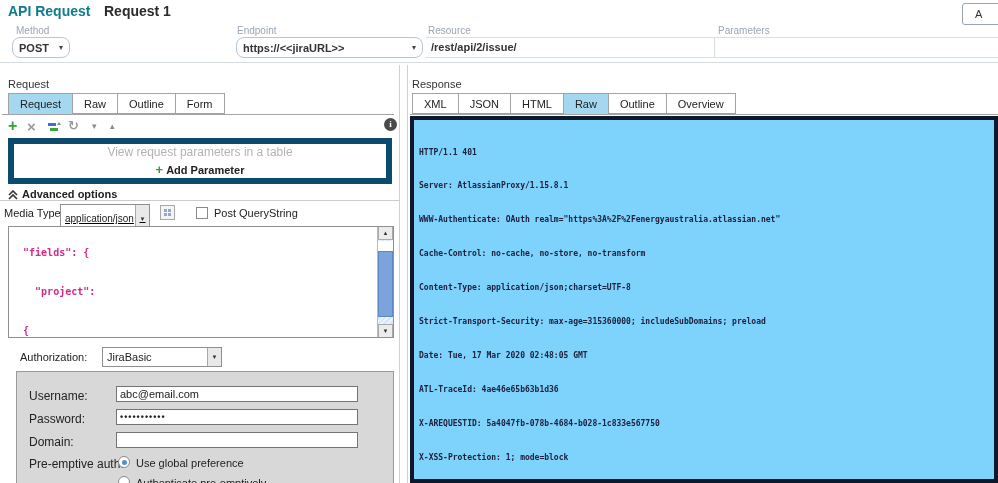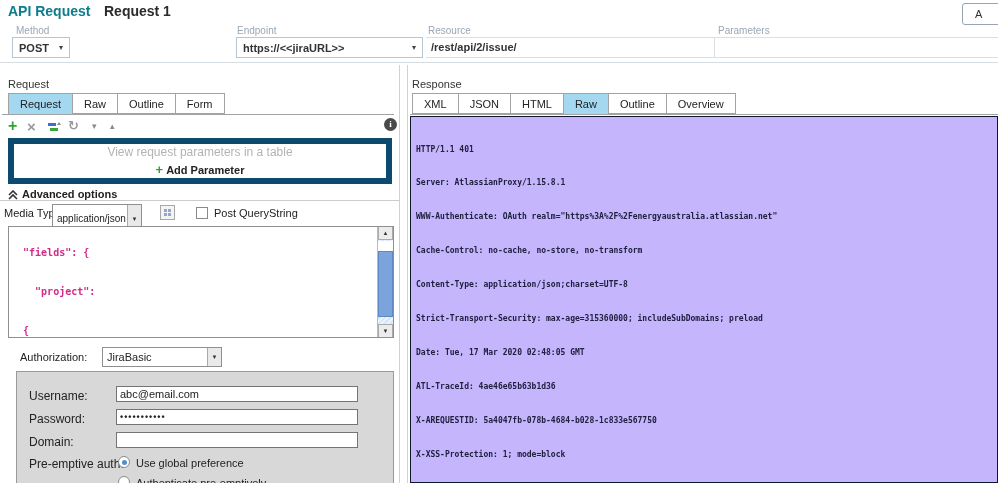--- a/index.html
+++ b/index.html
@@ -9,21 +9,21 @@
   .abs { position:absolute; }
 
   
   .app-title { font-size:14px; font-weight:bold; color:#0e7c8c; }
   .req-title { font-size:14px; font-weight:bold; color:#2b2b2b;padding-left:8px; }
   .corner-btn { width:52px; height:22px; border:1px solid #98a4b2; border-radius:3px;
                 background:#fff; font-size:11px; color:#333; padding-left:12px; line-height:20px; }
 
   
   .flbl { font-size:10px; color:#9aa7b4; }
-  .fbox { height:21px; border:1px solid #b9c6d2; border-radius:0; background:#fff;
+  .fbox { height:21px; border:1px solid #b9c6d2; border-radius:8px; background:#fff;
           display:flex; align-items:center; padding:0 6px; }
   .fval { font-size:11px; font-weight:bold; color:#333; white-space:nowrap; }
   .fbox .arrow { margin-left:auto; font-size:8px; color:#444; }
   .strip { border-top:1px solid #d9dfe6; border-bottom:1px solid #d9dfe6; background:#fff; }
   .vdiv { width:1px; background:#d9dfe6; }
 
   .hsep { height:1px; background:#d5dce2; }
 
   
   .ptitle { font-size:11px; color:#333; }
@@ -84,21 +84,21 @@
   .authlbl { font-size:12px; color:#222; }
   .tinput { border:1px solid #747474; background:#fff; font-size:11px; color:#222;
             padding:0 3px; font-family:"Liberation Sans","DejaVu Sans",sans-serif; }
   .pwd { letter-spacing:1px; font-weight:bold; font-size:9px; }
   .radio { width:12px; height:12px; border:1px solid #8a8a8a; border-radius:50%; background:#fff;
            display:inline-flex; align-items:center; justify-content:center; }
   .radio.on::after { content:""; width:5px; height:5px; border-radius:50%; background:#4f8fd0; }
   .radiolbl { font-size:11px; color:#222; }
 
   
-  .rawbox { border:1px solid #0f172a; background:#c4b5fd; overflow:hidden; }
+  .rawbox { border:4px solid #0f172a; background:#7dd3fc; overflow:hidden; }
   .rawtxt { position:absolute; left:5px; top:4px; right:1px; bottom:0;
             font-family:"DejaVu Sans Mono","Liberation Mono",monospace;
             font-size:8px; font-weight:bold; line-height:11.3px; color:#20203f;
             white-space:pre; overflow:hidden; }
 
   svg { display:block; }
 </style>
 </head>
 <body>
 
@@ -158,21 +158,21 @@
     <svg width="10" height="10" viewBox="0 0 10 10">
       <path d="M1 5 L5 1 L9 5" fill="none" stroke="#333" stroke-width="1.6"></path>
       <path d="M1 9 L5 5 L9 9" fill="none" stroke="#333" stroke-width="1.6"></path>
     </svg>
   </span>
   <span class="abs advopts" style="left:22px; top:188px;">Advanced options</span>
 
   <div class="abs hsep" style="left:0; top:200px; width:400px; background:#ccc;"></div>
 
   <span class="abs wlabel" style="left:4px; top:207px;">Media Type</span>
-  <div class="abs combo" style="left:52px; top:204px; width:90px; height:29px;">
+  <div class="abs combo" style="left:60px; top:204px; width:90px; height:29px;text-decoration:underline;">
     <span class="cval">application/json</span>
     <span class="cbtn">▼</span>
   </div>
   <div class="abs auxbtn" style="left:160px; top:205px;">
     <span class="grid"></span>
   </div>
   <div class="abs checkbox" style="left:196px; top:207px;"></div>
   <span class="abs wlabel" style="left:214px; top:207px;">Post QueryString</span>
 
   <div class="abs editor" style="left:8px; top:226px; width:386px; height:112px;">

